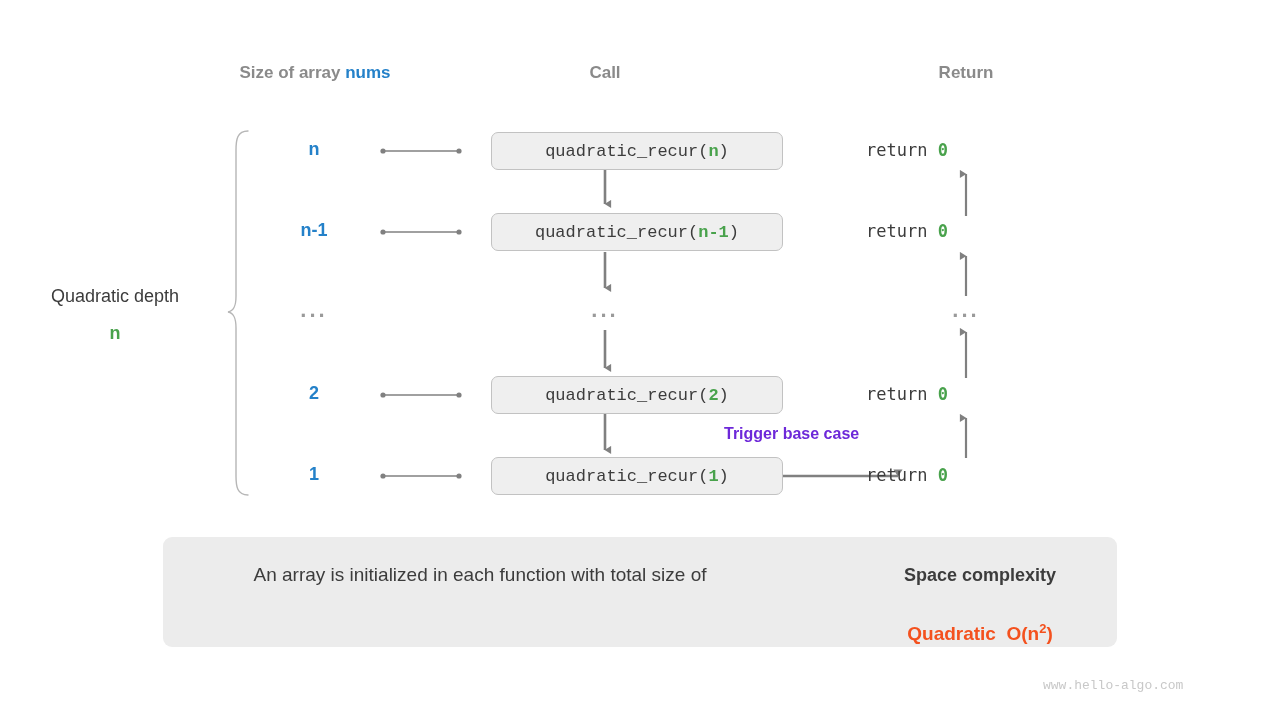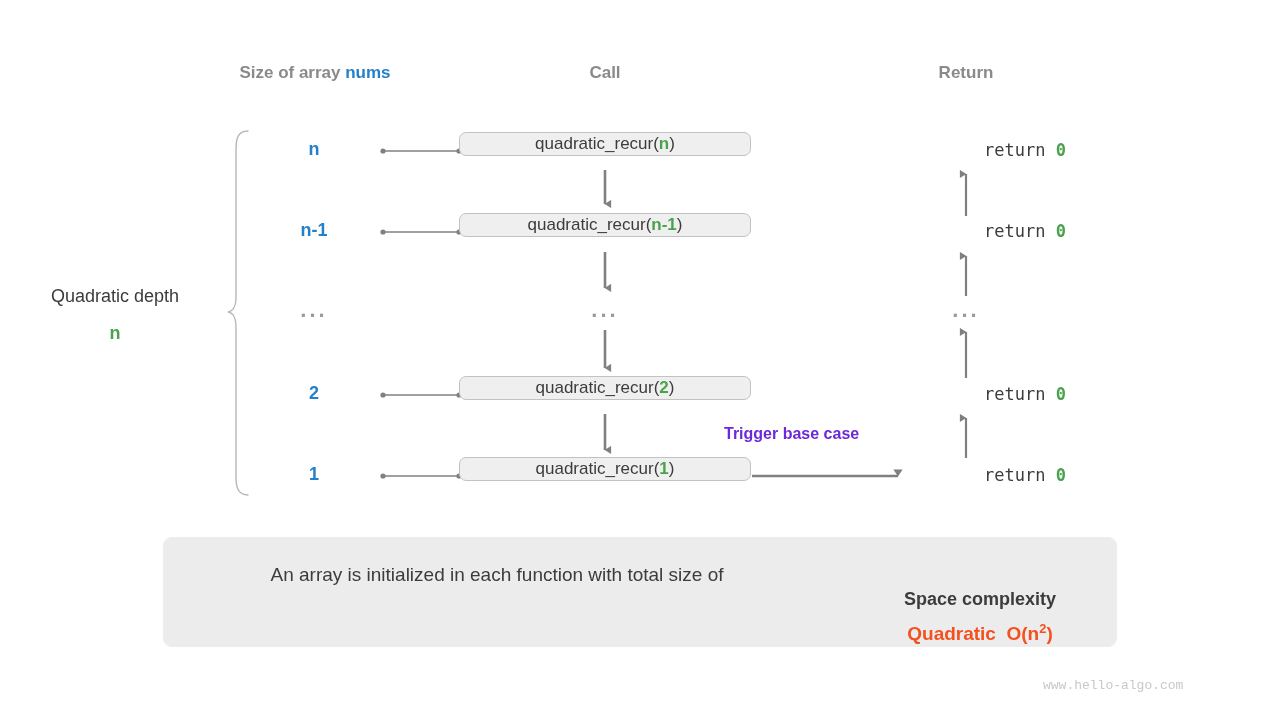--- a/index.html
+++ b/index.html
@@ -39,33 +39,34 @@
   .depth-value{
     font-size:18px;font-weight:bold;color:#49a24c;text-align:center;
   }
 
   
   .call-box{
     box-sizing:border-box;
     background:#efefef;
     border:1.3px solid #c2c2c2;
     border-radius:7px;
-    height:24px;
+    height:38px;
     display:flex;align-items:center;justify-content:center;
-    font-family:Liberation Sans, sans-serif;
+    font-family:Liberation Mono, monospace;
     font-size:17px;
     color:#3c3c3c;
     white-space:nowrap;
+    margin-left:32px;
   }
   .call-box .arg{color:#49a24c;font-weight:bold;}
 
   
   .ret{
     font-family:"DejaVu Sans Mono", monospace;
-    font-size:17px;color:#3c3c3c;white-space:nowrap;text-align:right;
+    font-size:17px;color:#3c3c3c;white-space:nowrap;text-align:left;
   }
   .ret .zero{color:#49a24c;font-weight:bold;}
 
   .trigger{
     font-size:16px;font-weight:bold;color:#6d28d9;white-space:nowrap;
   }
 
   
   .summary{
     box-sizing:border-box;
@@ -217,24 +218,24 @@
   <div class="abs ret" style="left:866px;top:384px;width:200px;">
     <span>return </span><span class="zero">0</span>
   </div>
   <div class="abs ret" style="left:866px;top:465px;width:200px;">
     <span>return </span><span class="zero">0</span>
   </div>
 
   <div class="abs summary" style="left:163px;top:537px;width:954px;height:110px;">
   </div>
 
-  <div class="abs sum-line1" style="left:197px;top:564px;width:600px;text-align:center;">An array is initialized in each function with total size of</div>
-
-
-  <div class="abs sc-title" style="left:860px;top:589px;width:240px;">Space complexity</div>
+  <div class="abs sum-line1" style="left:180px;top:564px;width:600px;text-align:center;">An array is initialized in each function with total size of</div>
+
+
+  <div class="abs sc-title" style="left:860px;top:565px;width:240px;">Space complexity</div>
   <div class="abs sc-value" style="left:860px;top:607px;width:240px;">
     <span>Quadratic</span>&nbsp;
     <span>O(n</span><sup>2</sup><span>)</span>
   </div>
 
   <div class="abs watermark" style="left:1043px;top:678px;">www.hello-algo.com</div>
 
 </div>
 
 </body></html>

